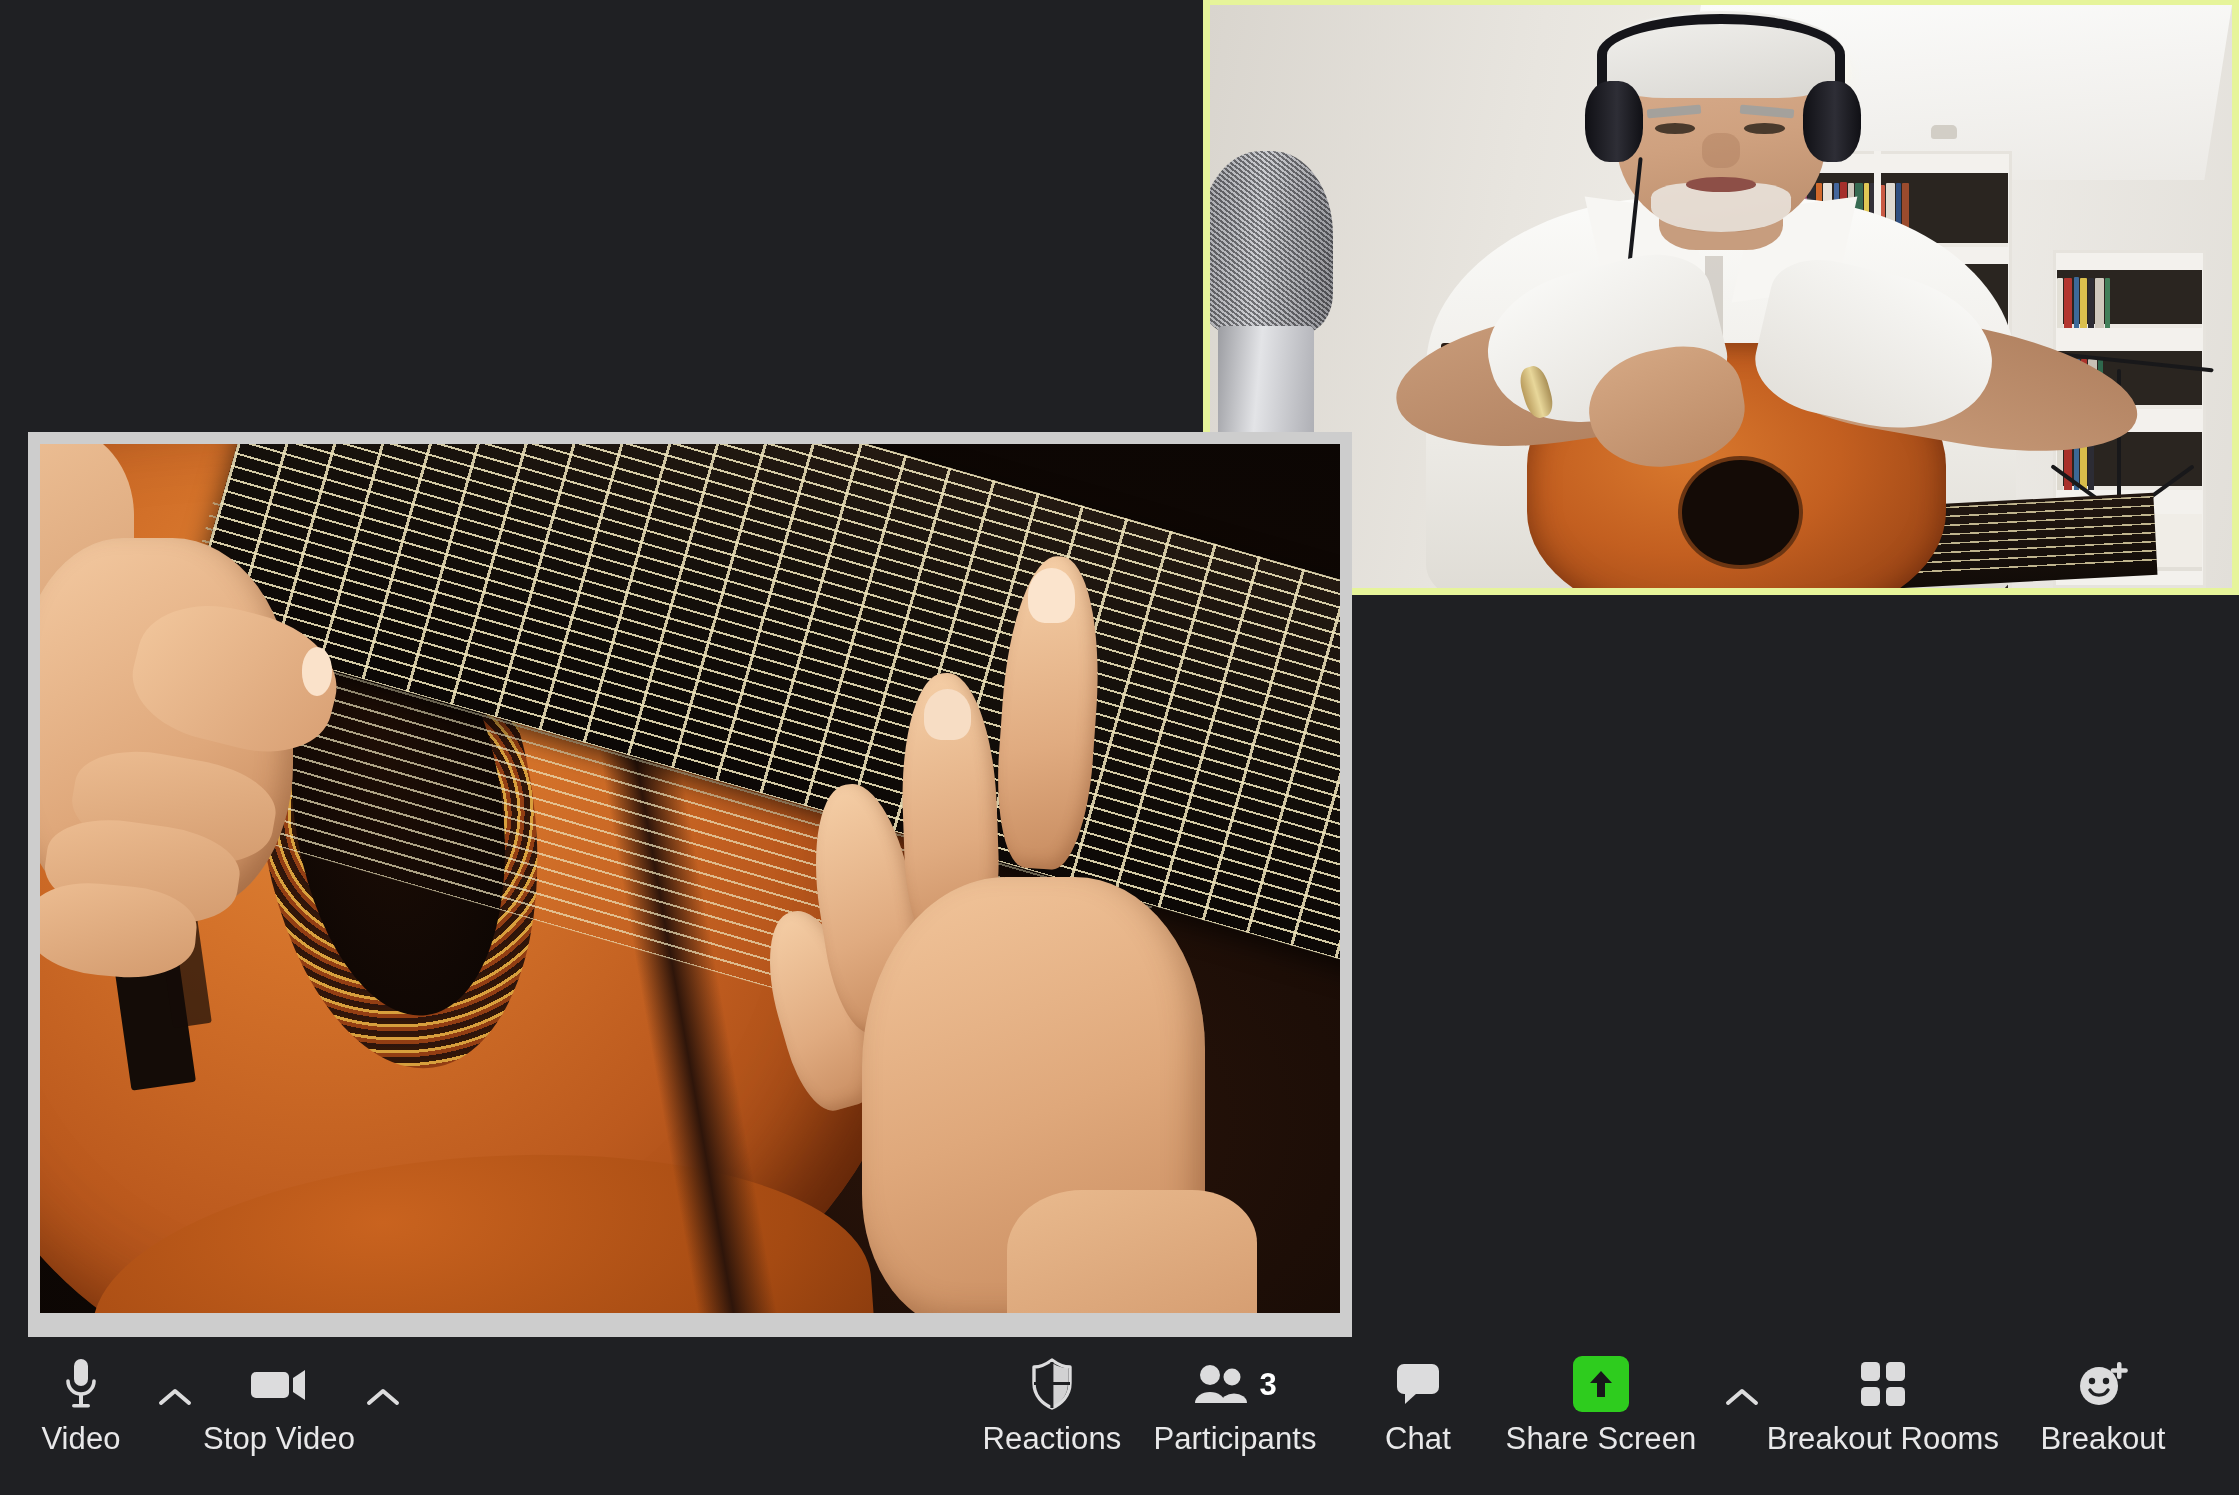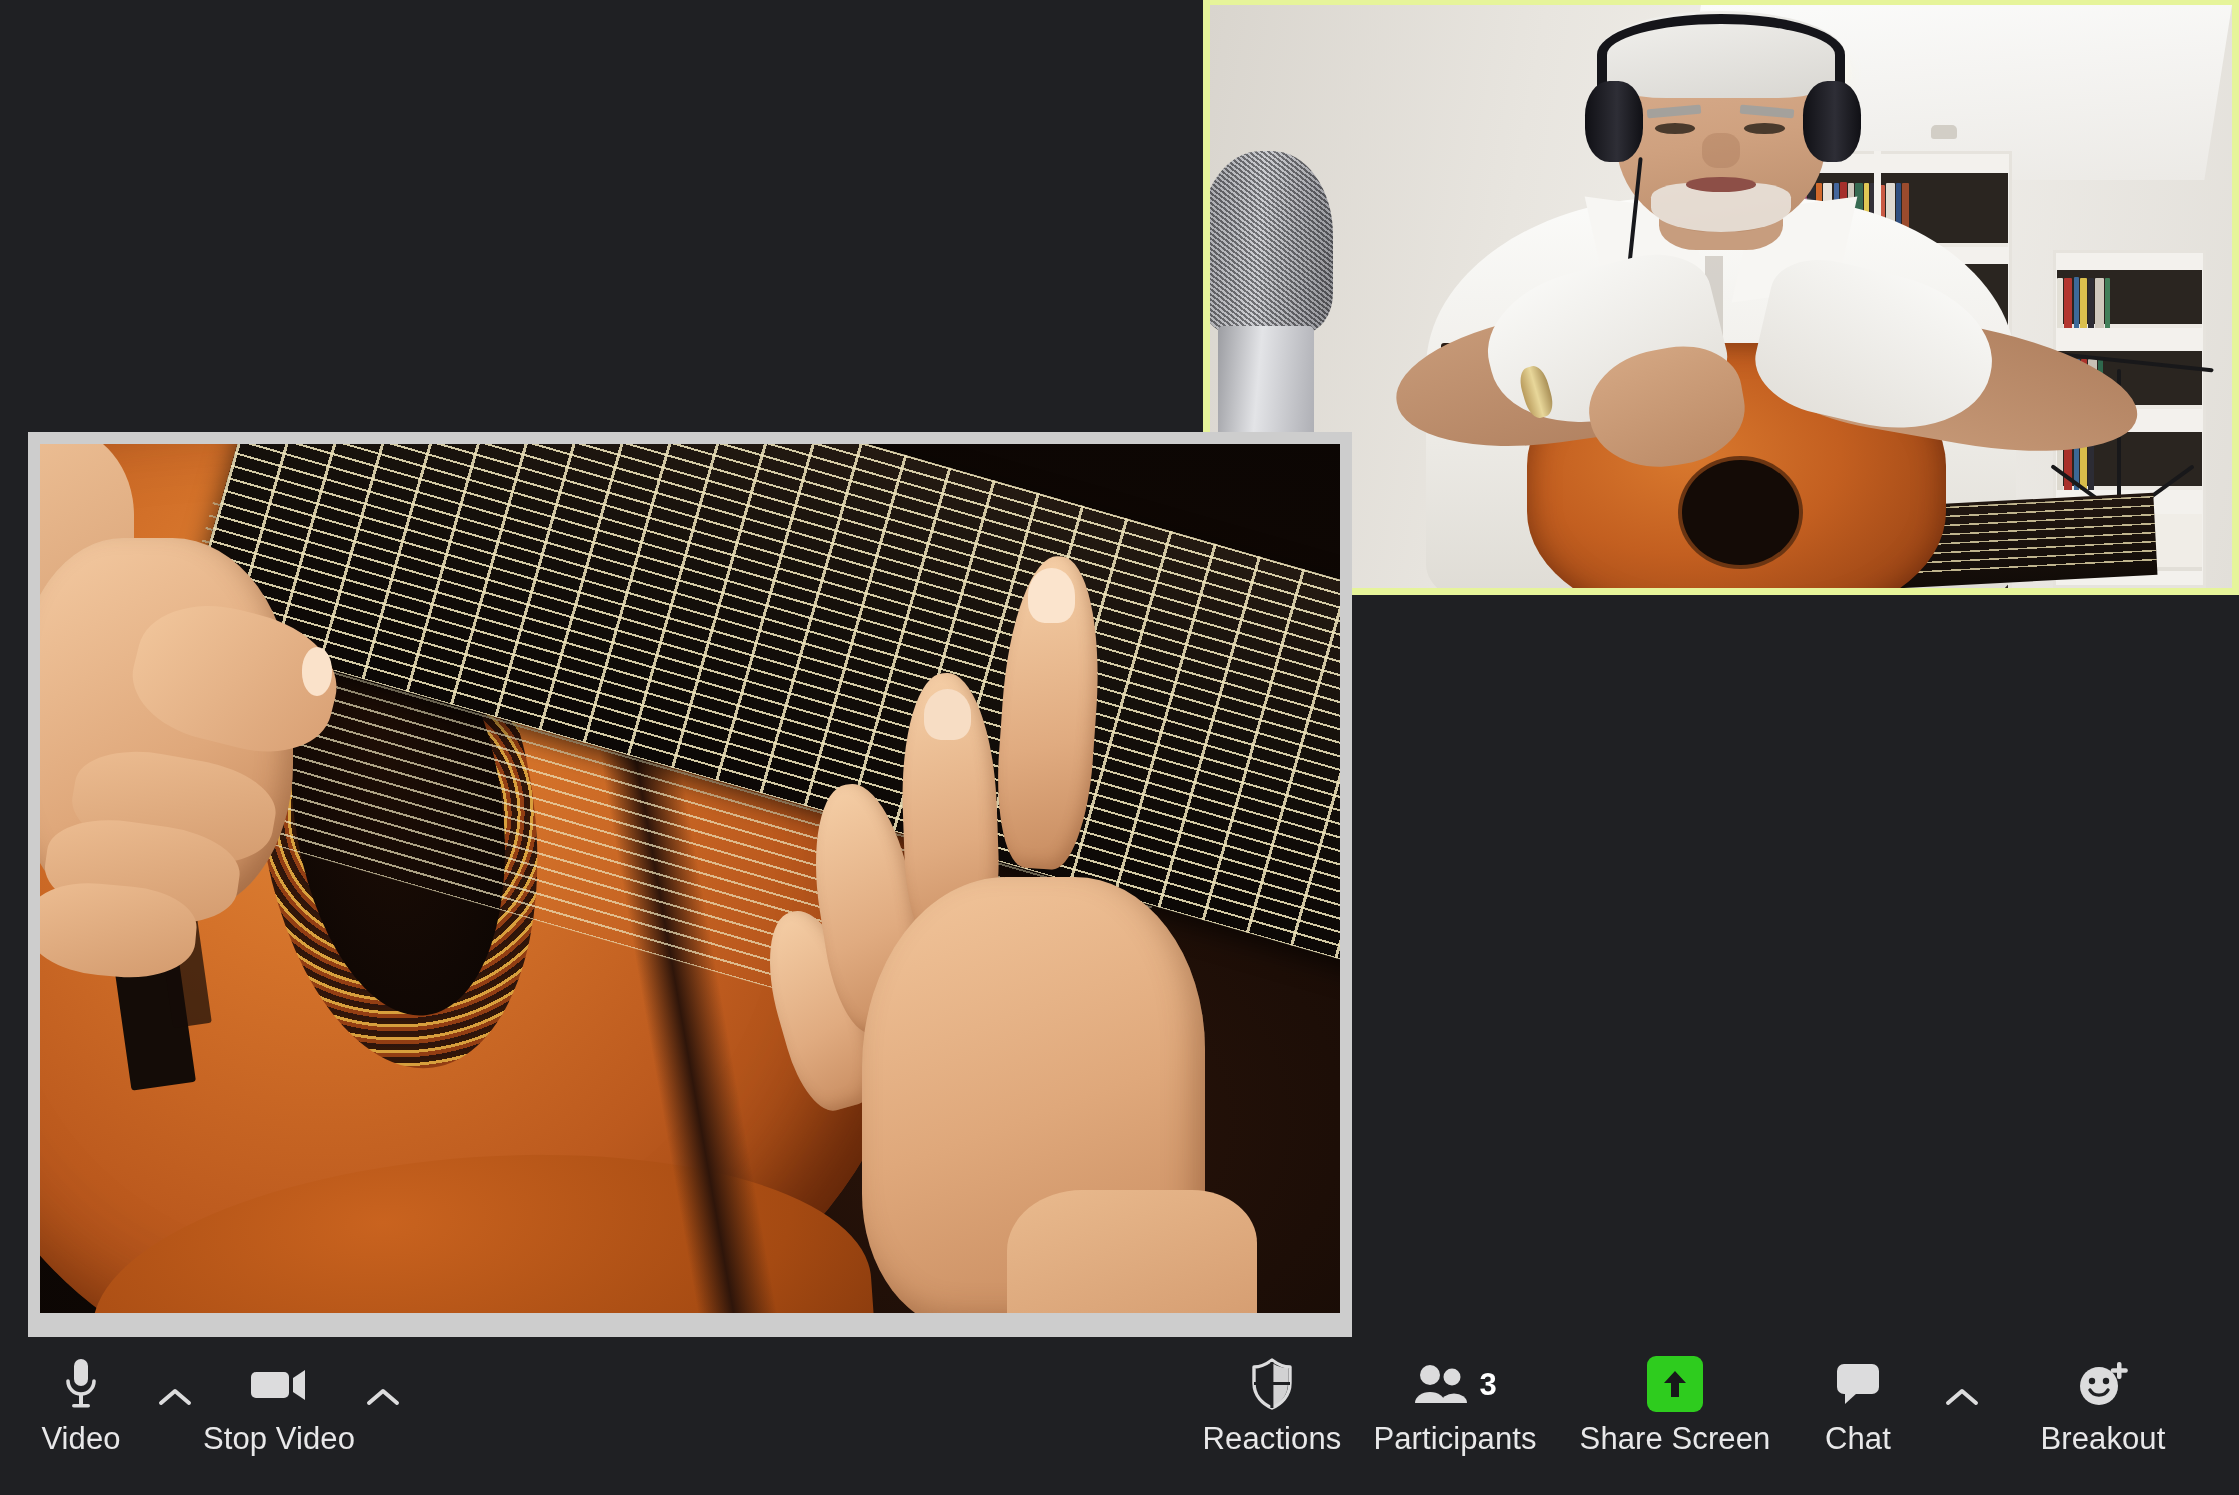--- a/index.html
+++ b/index.html
@@ -1029,47 +1029,58 @@
             <circle cx="17" cy="12" r="10" fill="#dcdcdd"></circle>
             <circle cx="39" cy="14" r="8.5" fill="#dcdcdd"></circle>
             <path d="M2 40 a15 11 0 0 1 30 0 Z" fill="#dcdcdd"></path>
             <path d="M28 40 a13 9.5 0 0 1 26 0 Z" fill="#dcdcdd"></path>
           </svg>
           <span class="badge-count">3</span>
         </div>
         <div class="tb-label">Participants</div>
       </div>
 
+      <div class="tb-item">
+        <div class="tb-icon">
+          <svg width="50" height="48" viewBox="0 0 50 48">
+            <rect x="4" y="4" width="42" height="30" rx="7" fill="#dcdcdd"></rect>
+            <path d="M12 32 L12 44 L24 33 Z" fill="#dcdcdd"></path>
+          </svg>
+        </div>
+        <div class="tb-label">Chat</div>
+      </div>
+
       <div class="tb-item wide">
         <div class="tb-icon">
           <div class="share-btn-box" style="background:#2ecc1e">
             <svg width="26" height="32" viewBox="0 0 26 32">
               <path d="M13 3 L24 15 L17 15 L17 29 L9 29 L9 15 L2 15 Z" fill="#17181a"></path>
             </svg>
           </div>
         </div>
         <div class="tb-label">Share Screen</div>
       </div>
-
-      <div class="tb-item">
-        <div class="tb-icon">
-          <svg width="50" height="48" viewBox="0 0 50 48">
-            <rect x="4" y="4" width="42" height="30" rx="7" fill="#dcdcdd"></rect>
-            <path d="M12 32 L12 44 L24 33 Z" fill="#dcdcdd"></path>
-          </svg>
-        </div>
-        <div class="tb-label">Chat</div>
-      </div>
       <div class="tb-caret">
         <svg width="34" height="20" viewBox="0 0 34 20">
           <path d="M3 16 L17 4 L31 16" stroke="#dcdcdd" stroke-width="4" fill="none" stroke-linecap="round" stroke-linejoin="round"></path>
         </svg>
       </div>
 
 
+      <div class="tb-item wide">
+        <div class="tb-icon">
+          <svg width="46" height="46" viewBox="0 0 46 46">
+            <rect x="1" y="1" width="19" height="19" rx="4.5" fill="#dcdcdd"></rect>
+            <rect x="26" y="1" width="19" height="19" rx="4.5" fill="#dcdcdd"></rect>
+            <rect x="1" y="26" width="19" height="19" rx="4.5" fill="#dcdcdd"></rect>
+            <rect x="26" y="26" width="19" height="19" rx="4.5" fill="#dcdcdd"></rect>
+          </svg>
+        </div>
+        <div class="tb-label">Breakout Rooms</div>
+      </div>
 
       <div class="tb-item wide">
         <div class="tb-icon">
           <svg width="56" height="52" viewBox="0 0 56 52">
             <circle cx="24" cy="28" r="19" fill="#dcdcdd"></circle>
             <circle cx="17" cy="23" r="3.2" fill="#1f2023"></circle>
             <circle cx="31" cy="23" r="3.2" fill="#1f2023"></circle>
             <path d="M15 32 a10 9 0 0 0 18 0" stroke="#1f2023" stroke-width="3.4" fill="none" stroke-linecap="round"></path>
             <rect x="42" y="4" width="4.5" height="17" rx="2" fill="#dcdcdd"></rect>
             <rect x="35.8" y="10.2" width="17" height="4.5" rx="2" fill="#dcdcdd"></rect>

